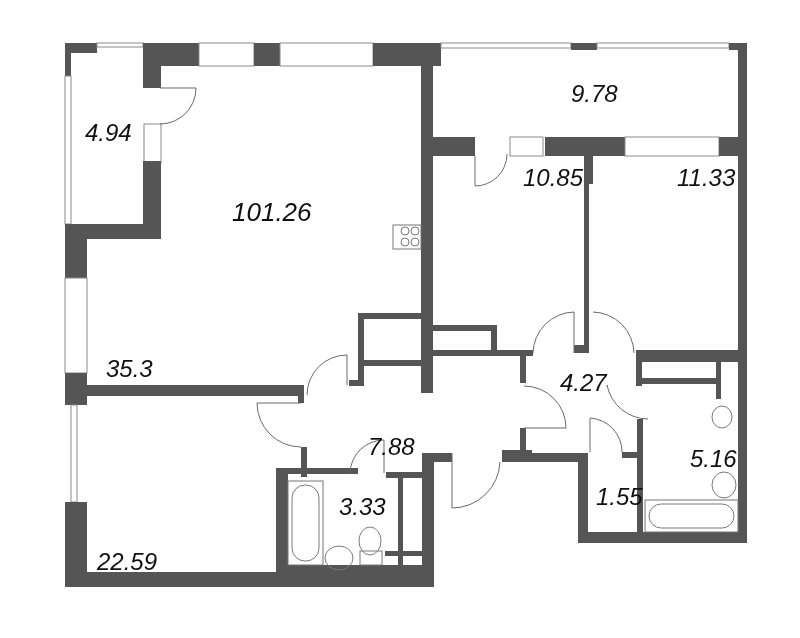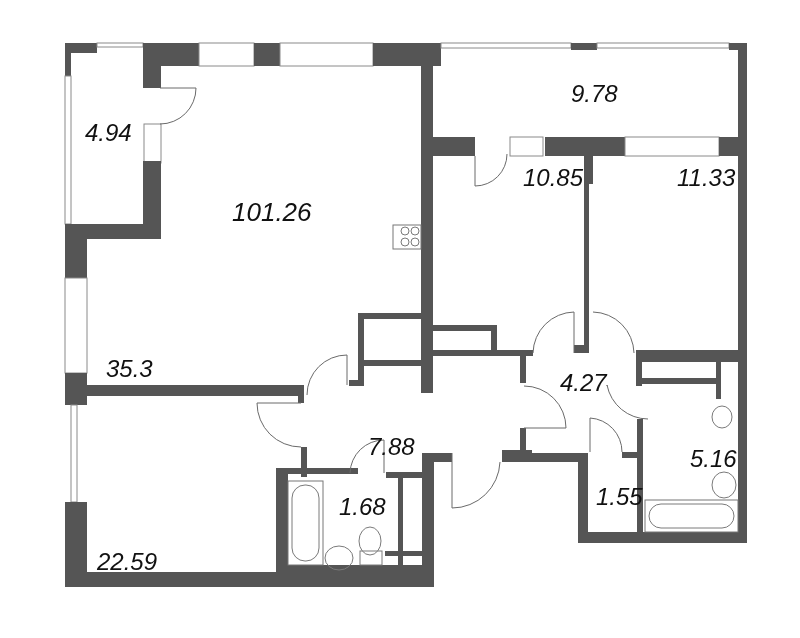--- a/index.html
+++ b/index.html
@@ -130,13 +130,13 @@
 <div class="area-label" style="left:85px; top:121px;">4.94</div>
 <div class="area-label" style="left:106px; top:357px;">35.3</div>
 <div class="area-label" style="left:97px; top:550px;">22.59</div>
 <div class="area-label" style="left:571px; top:82px;">9.78</div>
 <div class="area-label" style="left:523px; top:166px;">10.85</div>
 <div class="area-label" style="left:677px; top:166px;">11.33</div>
 <div class="area-label" style="left:368px; top:424px;margin-top:11px;">7.88</div>
 <div class="area-label" style="left:560px; top:371px;">4.27</div>
 <div class="area-label" style="left:657px; top:447px;margin-left:33px;">5.16</div>
 <div class="area-label" style="left:596px; top:485px;">1.55</div>
-<div class="area-label" style="left:339px; top:495px;">1.68</div>
+<div class="area-label" style="left:339px; top:495px;">3.33</div>
 
 </body></html>

